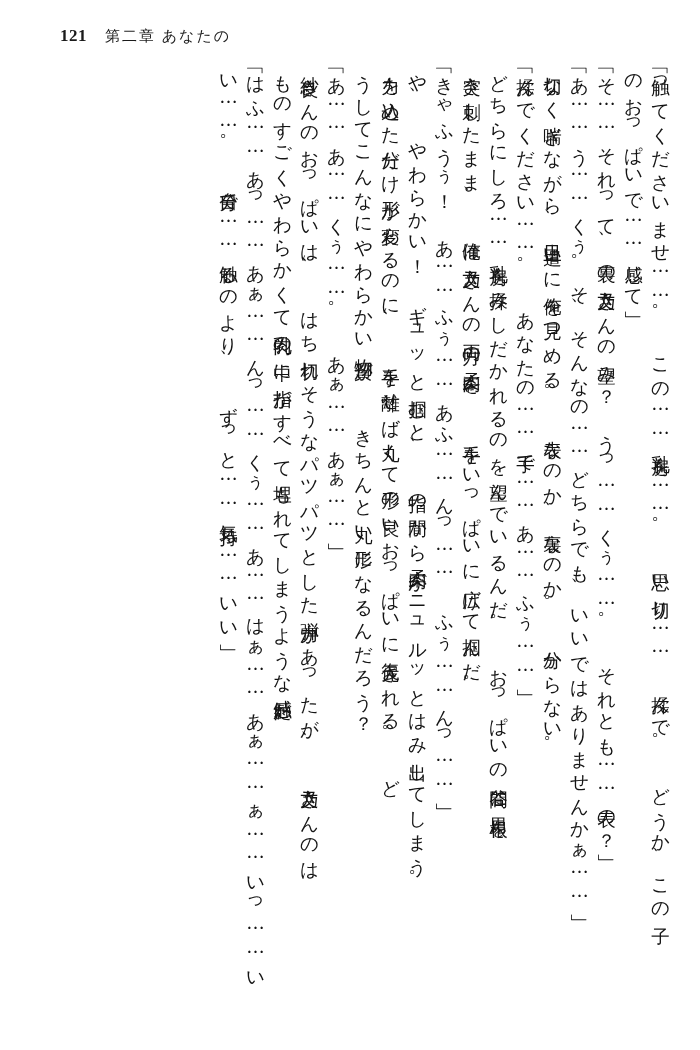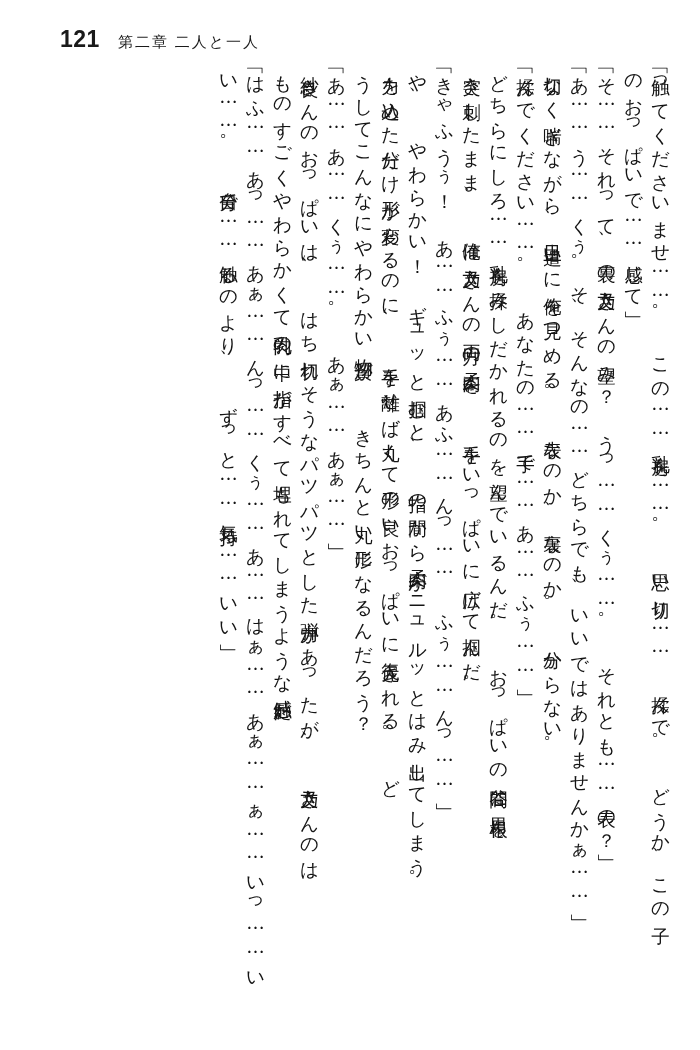--- a/index.html
+++ b/index.html
@@ -25,23 +25,23 @@
   .header {
     display: flex;
     align-items: baseline;
     gap: 18px;
     height: 30px;
     padding-left: 30px;
     font-size: 15px;
     letter-spacing: 0.5px;
   }
   .page-number {
-    font-size: 23px;
+    font-size: 17px;
     font-weight: 700;
-    font-family: Liberation Sans, sans-serif;
+    font-family: Liberation Serif, serif;
   }
   .chapter-title {
     font-size: 15px;
     font-weight: 400;
     letter-spacing: 2px;
   }
   .rule {
     margin: 6px 0 0 0;
     height: 1px;
     background: transparent;
@@ -72,21 +72,21 @@
     color: #141414;
   }
 </style>
 </head>
 <body>
 
 <div class="page">
 
   <div class="header">
     <span class="page-number">121</span>
-    <span class="chapter-title">第二章 二人と一人</span>
+    <span class="chapter-title">第二章 あなたの</span>
   </div>
 
   <div class="rule"></div>
 
   <div class="body-area">
     <div class="vline">「触ってくださいませ……。 この……乳房を……。 思い切り…… 揉んで。 どうか、この子</div>
     <div class="vline">のおっぱいで……感じて」</div>
     <div class="vline">「そ……それって、裏の文乃さんの望み？ うっ……くぅ……。 それとも……表の？」</div>
     <div class="vline">「あ……う……くぅ。そ、そんなの……どちらでも、いいではありませんかぁ……」</div>
     <div class="vline">切なく喘ぎながら、上目遣いに俺を見つめる。 表なのか、裏なのか。 分からない。</div>

